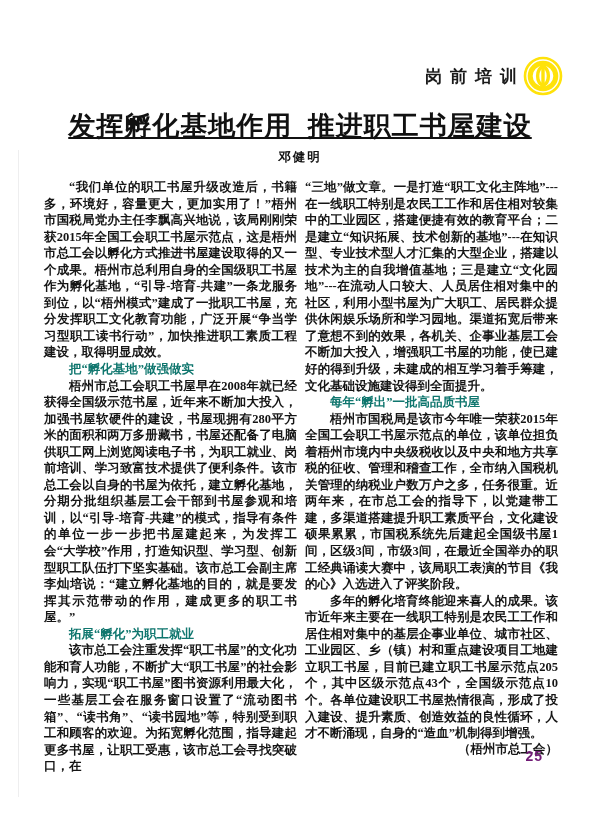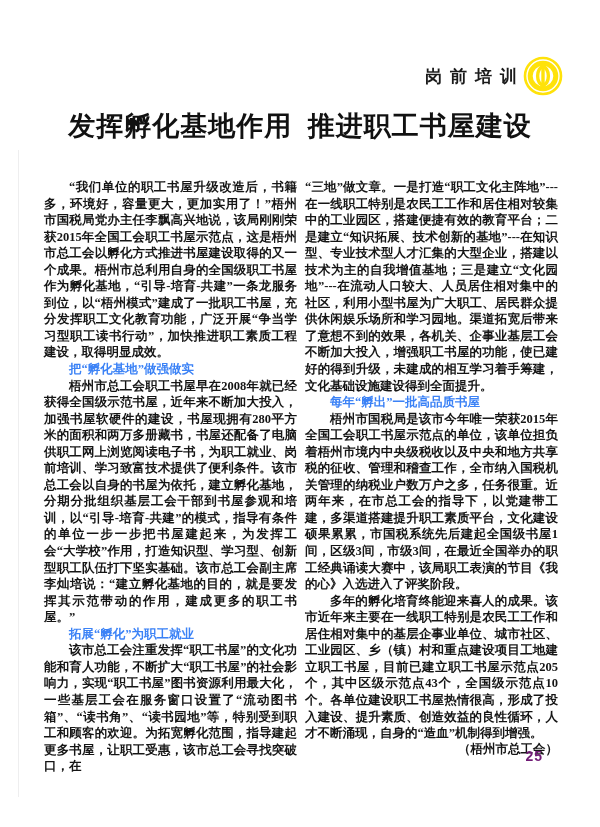--- a/index.html
+++ b/index.html
@@ -52,20 +52,21 @@
     top: 108px;
     left: 0;
     width: 100%;
     margin: 0;
     text-align: center;
     font-size: 27px;
     font-weight: bold;
     letter-spacing: 1px;
     white-space: pre;
     color: #111;
+    text-decoration: underline;
   }
   .author {
     position: absolute;
     top: 149px;
     left: 0;
     width: 100%;
     text-align: center;
     font-size: 12.5px;
     font-weight: bold;
     letter-spacing: 2px;
@@ -90,21 +91,21 @@
   }
   .para {
     margin: 0;
   }
   .indent {
     text-indent: 2em;
   }
   .subhead {
     text-indent: 2em;
     font-weight: bold;
-    color: #3b82f6;
+    color: #0f766e;
     font-family: Liberation Serif, serif;
   }
   .attribution {
     float: right;
     font-family: Liberation Mono, monospace;
   }
   .page-number {
     position: absolute;
     top: 748px;
     right: 57px;
@@ -129,20 +130,21 @@
         <circle cx="20" cy="20" r="18" fill="none" stroke="#FFE20A" stroke-width="2.6"></circle>
         <circle cx="20" cy="20" r="12.8" fill="none" stroke="#FFE20A" stroke-width="5"></circle>
         <ellipse cx="20" cy="20" rx="5.4" ry="9" fill="none" stroke="#FFE20A" stroke-width="3.4"></ellipse>
         <line x1="20" y1="7" x2="20" y2="33" stroke="#FFE20A" stroke-width="3.4"></line>
       </svg>
     </span>
   </div>
 
   <h1 class="title">发挥孵化基地作用  推进职工书屋建设</h1>
 
+  <div class="author">邓健明</div>
 
   <div class="columns">
 
     <div class="col">
       <p class="para indent">“我们单位的职工书屋升级改造后，书籍多，环境好，容量更大，更加实用了！”梧州市国税局党办主任李飘高兴地说，该局刚刚荣获2015年全国工会职工书屋示范点，这是梧州市总工会以孵化方式推进书屋建设取得的又一个成果。梧州市总利用自身的全国级职工书屋作为孵化基地，“引导-培育-共建”一条龙服务到位，以“梧州模式”建成了一批职工书屋，充分发挥职工文化教育功能，广泛开展“争当学习型职工读书行动”，加快推进职工素质工程建设，取得明显成效。</p>
       <p class="para subhead">把“孵化基地”做强做实</p>
       <p class="para indent">梧州市总工会职工书屋早在2008年就已经获得全国级示范书屋，近年来不断加大投入，加强书屋软硬件的建设，书屋现拥有280平方米的面积和两万多册藏书，书屋还配备了电脑供职工网上浏览阅读电子书，为职工就业、岗前培训、学习致富技术提供了便利条件。该市总工会以自身的书屋为依托，建立孵化基地，分期分批组织基层工会干部到书屋参观和培训，以“引导-培育-共建”的模式，指导有条件的单位一步一步把书屋建起来，为发挥工会“大学校”作用，打造知识型、学习型、创新型职工队伍打下坚实基础。该市总工会副主席李灿培说：“建立孵化基地的目的，就是要发挥其示范带动的作用，建成更多的职工书屋。”</p>
       <p class="para subhead">拓展“孵化”为职工就业</p>
       <p class="para indent">该市总工会注重发挥“职工书屋”的文化功能和育人功能，不断扩大“职工书屋”的社会影响力，实现“职工书屋”图书资源利用最大化，一些基层工会在服务窗口设置了“流动图书箱”、“读书角”、“读书园地”等，特别受到职工和顾客的欢迎。为拓宽孵化范围，指导建起更多书屋，让职工受惠，该市总工会寻找突破口，在</p>
     </div>

